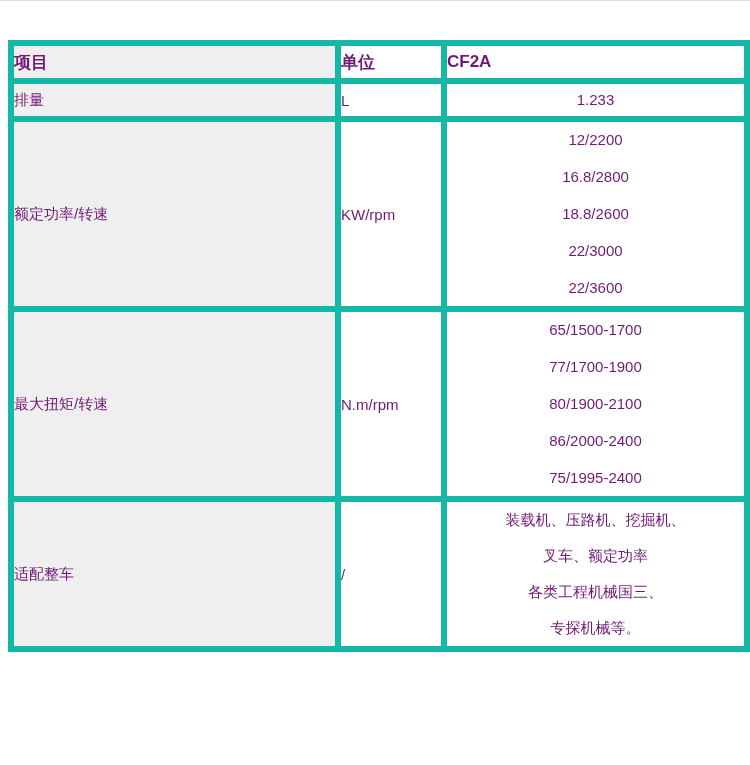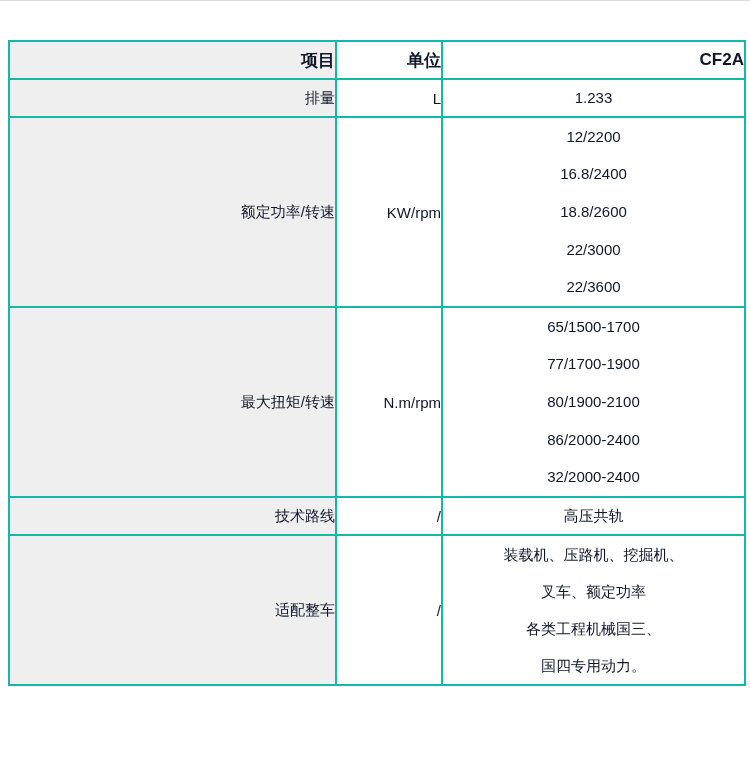--- a/index.html
+++ b/index.html
@@ -21,25 +21,25 @@
   table.spec-table {
     position: absolute;
     top: 40px;
     left: 8px;
     width: 736px;
     border-collapse: collapse;
     table-layout: fixed;
   }
   .spec-table th,
   .spec-table td {
-    border: 2px solid #14b8a6;
-    text-align: right;
+    border: 6px solid #14b8a6;
+    text-align: left;
     vertical-align: middle;
     font-size: 15px;
-    color: #0f172a;
+    color: #701a75;
     background: #ffffff;
     font-weight: normal;
   }
   .spec-table th {
     height: 38px;
     font-size: 17px;
     font-weight: bold;
   }
   .spec-table .item-col {
     background: #efefef;
@@ -80,55 +80,46 @@
             <div class="value-line">1.233</div>
           </div>
         </td>
       </tr>
       <tr>
         <td class="item-col" style="height: 190px;">额定功率/转速</td>
         <td>KW/rpm</td>
         <td style="height: 190px;">
           <div class="value-stack">
             <div class="value-line">12/2200</div>
-            <div class="value-line">16.8/2400</div>
+            <div class="value-line">16.8/2800</div>
             <div class="value-line">18.8/2600</div>
             <div class="value-line">22/3000</div>
             <div class="value-line">22/3600</div>
           </div>
         </td>
       </tr>
       <tr>
         <td class="item-col" style="height: 190px; margin-top: 8px;">最大扭矩/转速</td>
         <td>N.m/rpm</td>
         <td style="height: 190px;">
           <div class="value-stack">
             <div class="value-line">65/1500-1700</div>
             <div class="value-line">77/1700-1900</div>
             <div class="value-line">80/1900-2100</div>
             <div class="value-line">86/2000-2400</div>
-            <div class="value-line">32/2000-2400</div>
-          </div>
-        </td>
-      </tr>
-      <tr>
-        <td class="item-col" style="height: 38px;">技术路线</td>
-        <td>/</td>
-        <td style="height: 38px;">
-          <div class="value-stack">
-            <div class="value-line">高压共轨</div>
+            <div class="value-line">75/1995-2400</div>
           </div>
         </td>
       </tr>
       <tr>
         <td class="item-col" style="height: 150px; margin-left: 32px;">适配整车</td>
         <td>/</td>
         <td style="height: 150px;">
           <div class="value-stack">
             <div class="value-line">装载机、压路机、挖掘机、</div>
             <div class="value-line">叉车、额定功率</div>
             <div class="value-line">各类工程机械国三、</div>
-            <div class="value-line">国四专用动力。</div>
+            <div class="value-line">专探机械等。</div>
           </div>
         </td>
       </tr>
     </tbody>
 </table>
 
 </body></html>

